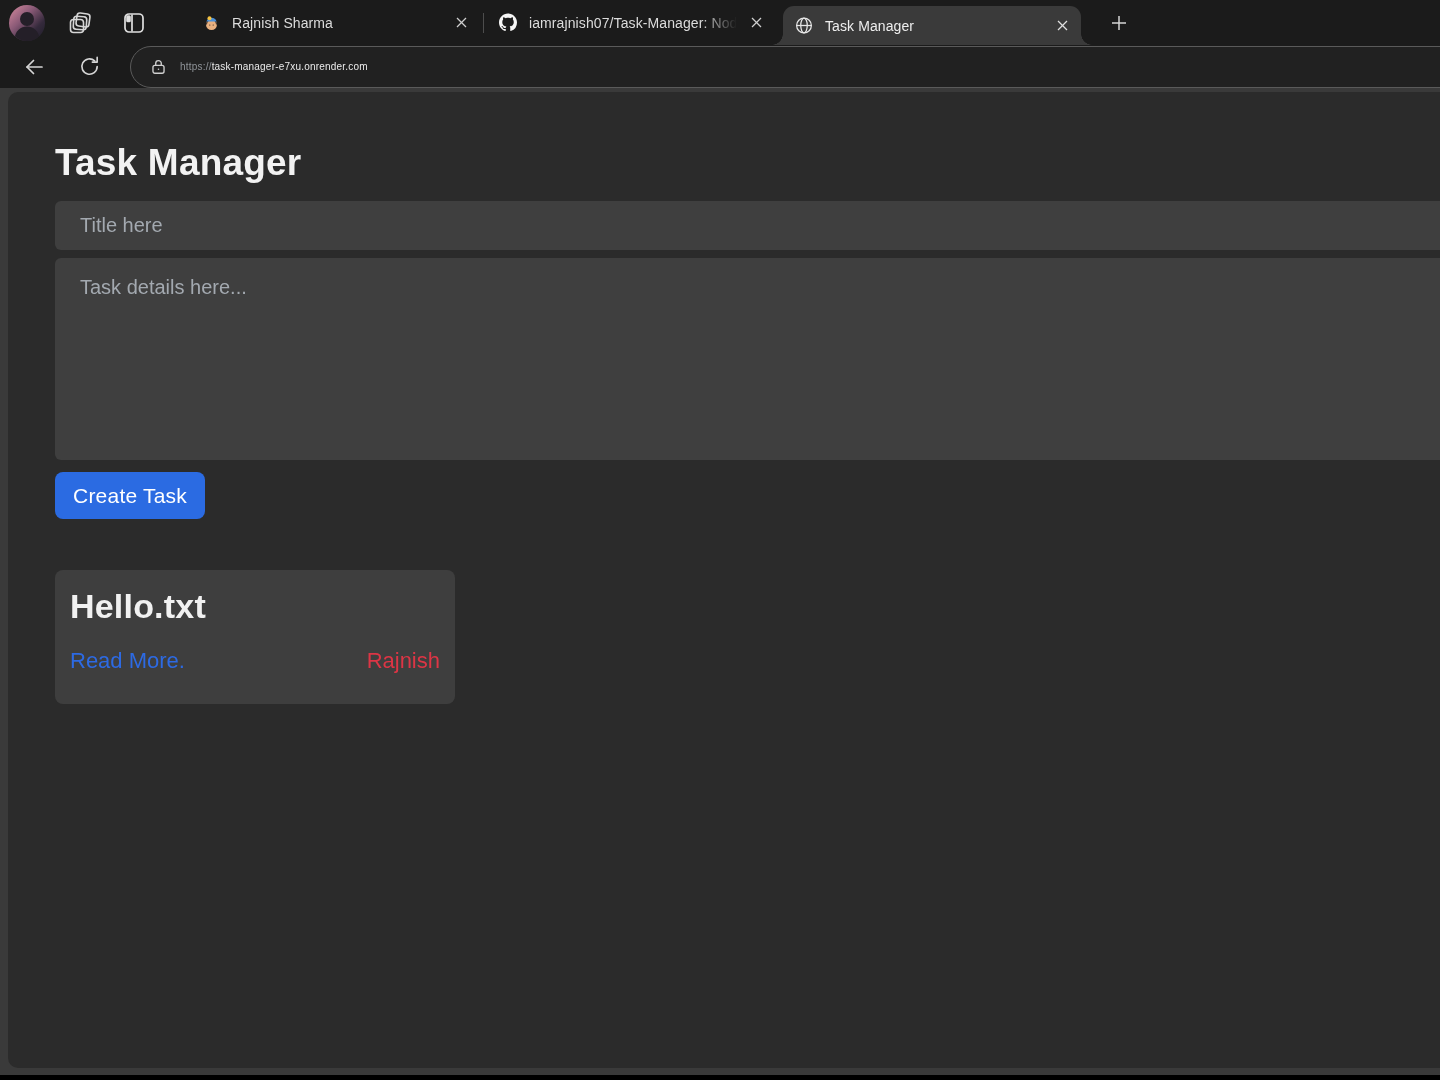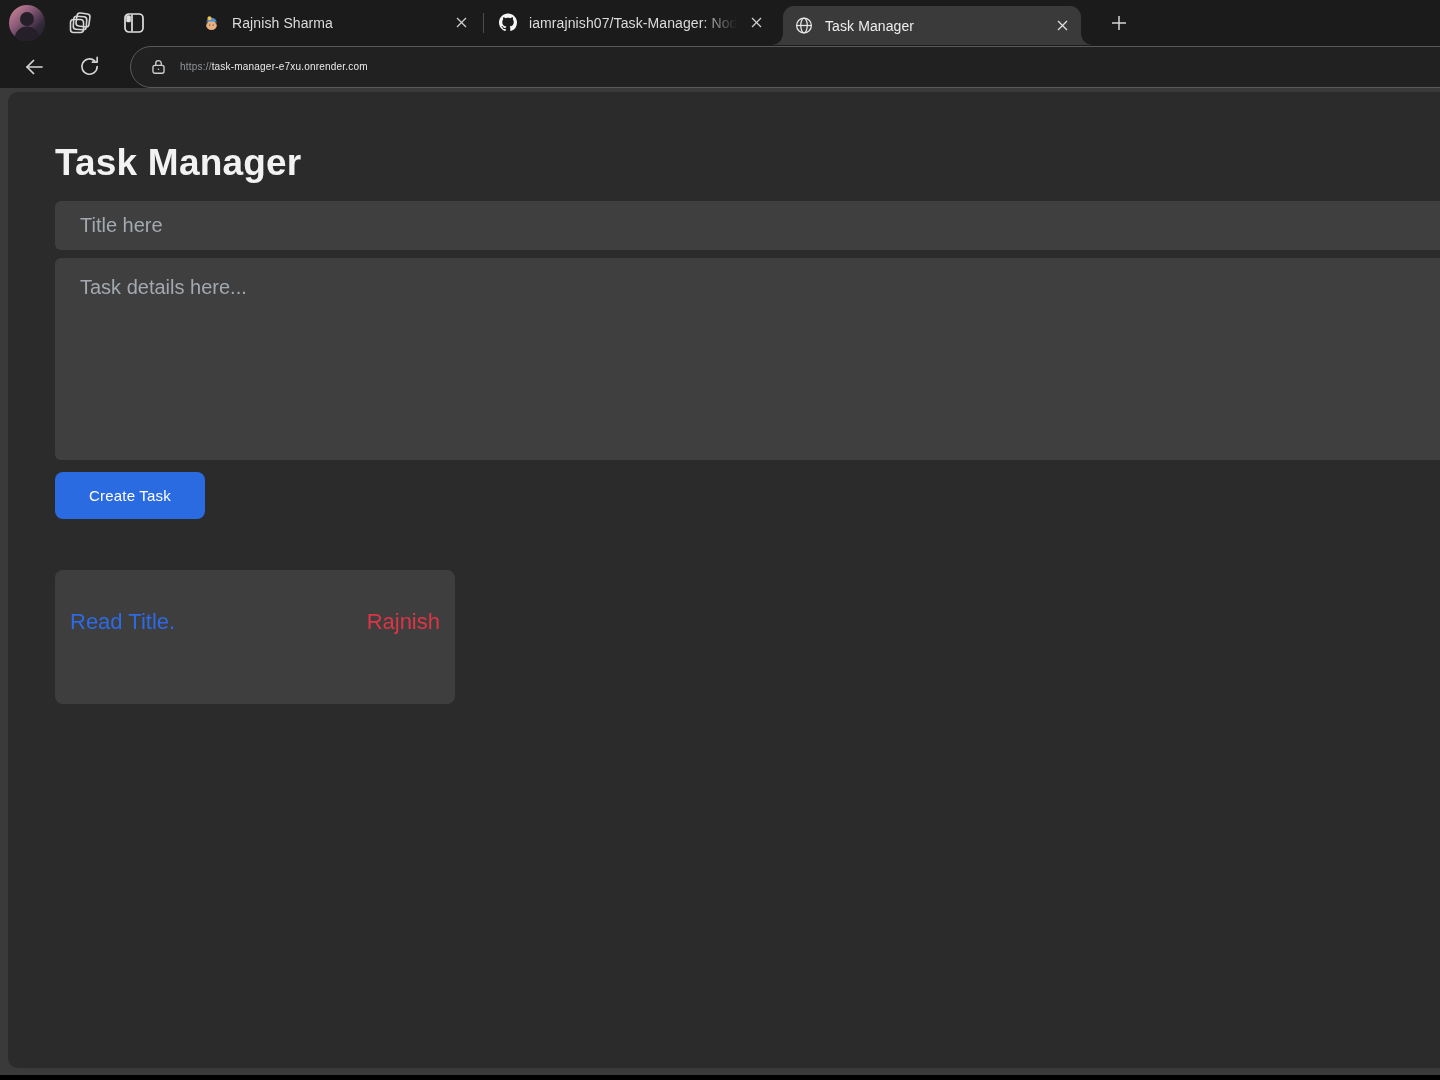--- a/index.html
+++ b/index.html
@@ -51,21 +51,21 @@
   .page{padding:50px 0 0 47px;}
   .page h1{margin:0;font-size:37px;font-weight:600;color:#f2f2f2;letter-spacing:.2px;}
   .task-form{margin-top:17px;margin-right:-12px;display:flex;flex-direction:column;align-items:flex-start;}
   .task-form input,.task-form textarea{
     display:block;width:100%;box-sizing:border-box;background:#3f3f3f;border:none;outline:none;
     border-radius:6px;color:#e8e8e8;font-family:inherit;}
   .task-form input{height:49px;padding:0 25px;font-size:20px;}
   .task-form textarea{margin-top:8px;height:202px;padding:16px 25px;font-size:20px;resize:none;line-height:1.35;}
   .task-form input::placeholder,.task-form textarea::placeholder{color:#a3a9b0;opacity:1;}
   .create-btn{margin-top:12px;background:#2b6be2;color:#fff;border:none;border-radius:8px;
-    width:150px;height:47px;font-size:15px;font-family:inherit;cursor:pointer;letter-spacing:.2px;}
+    width:150px;height:47px;font-size:21px;font-family:inherit;cursor:pointer;letter-spacing:.2px;}
   .task-card{margin-top:51px;width:400px;height:134px;box-sizing:border-box;background:#3e3e3e;border-radius:8px;padding:17px 15px 0 15px;}
   .task-card h2{margin:0;font-size:34px;font-weight:600;color:#f1f1f1;letter-spacing:.2px;}
   .card-links{display:flex;justify-content:space-between;align-items:center;margin-top:22px;}
   .card-links a{font-size:22px;text-decoration:none;cursor:pointer;}
   .read-more{color:#2d6ae3;}
   .delete-link{color:#dc3545;}
   svg{display:block;}
 </style>
 </head>
 <body>
@@ -190,22 +190,23 @@
 
         <h1>Task Manager</h1>
 
         <div class="task-form">
           <input type="text" placeholder="Title here" style="">
           <textarea placeholder="Task details here..." style=""></textarea>
           <button class="create-btn">Create Task</button>
         </div>
 
         <div class="task-card">
+          <h2>Hello.txt</h2>
           <div class="card-links">
-            <a class="read-more">Read Title.</a>
+            <a class="read-more">Read More.</a>
             <a class="delete-link">Rajnish</a>
           </div>
         </div>
 
       </div>
     </div>
   </div>
 </div>
 
 </body></html>

